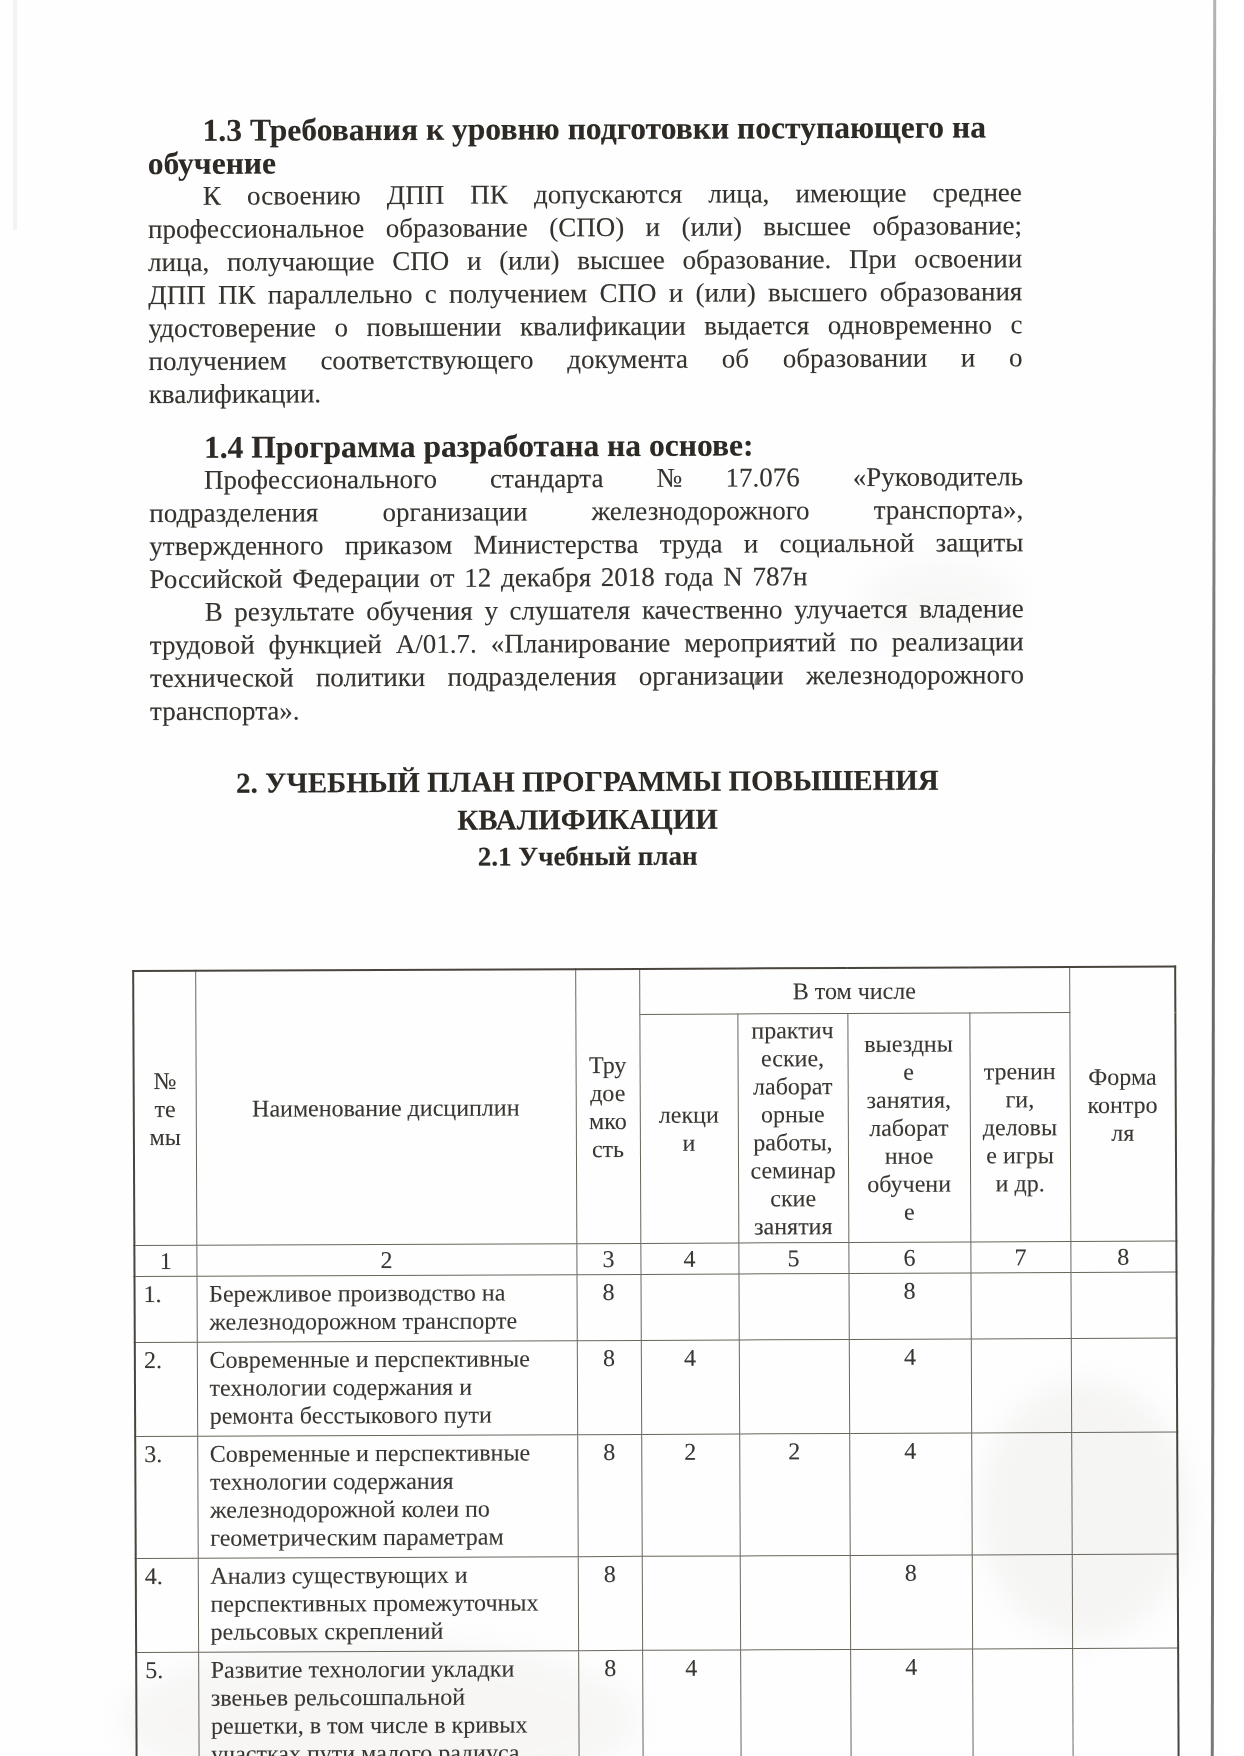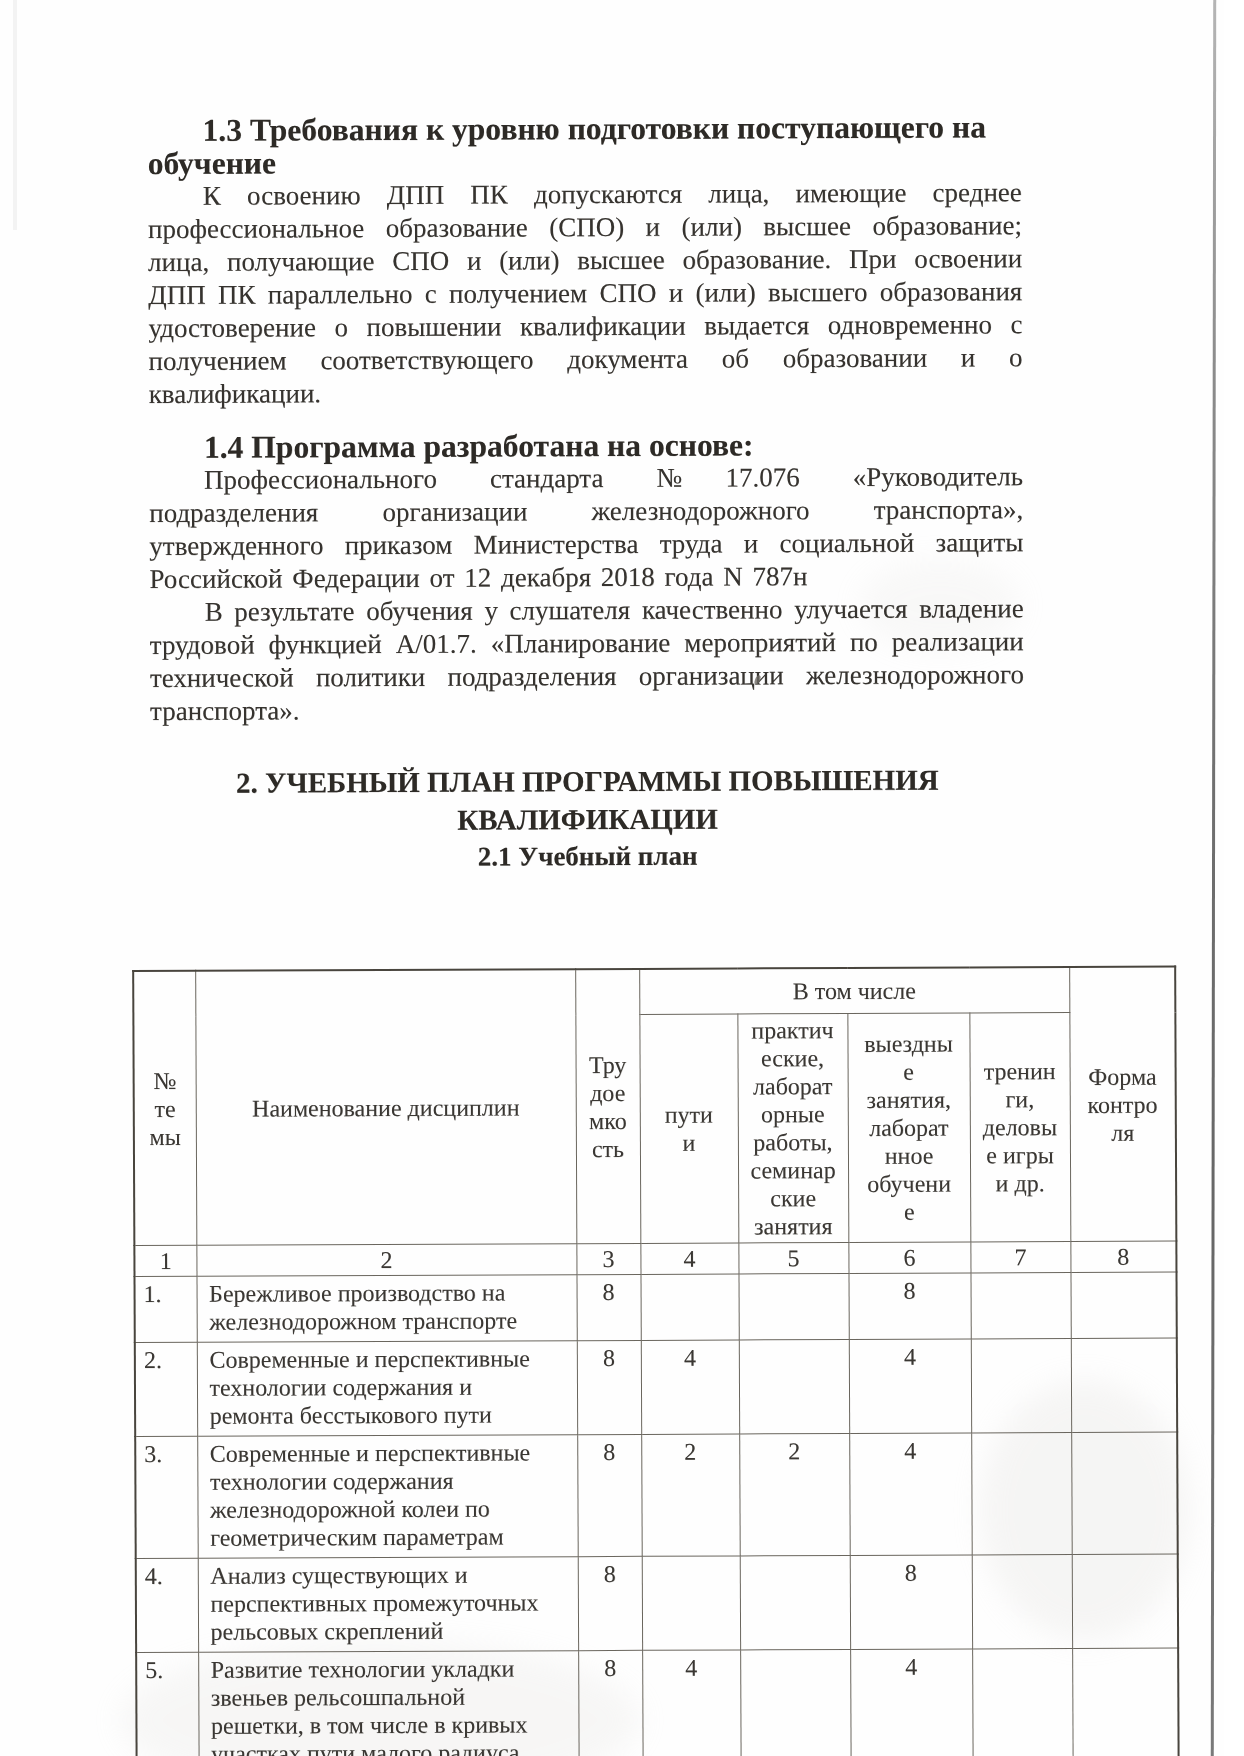--- a/index.html
+++ b/index.html
@@ -130,21 +130,21 @@
           <th rowspan="2">Тру
 дое
 мко
 сть</th>
           <th colspan="4">В том числе</th>
           <th rowspan="2">Форма
 контро
 ля</th>
         </tr>
         <tr>
-          <th>пути
+          <th>лекци
 и</th>
           <th>практич
 еские,
 лаборат
 орные
 работы,
 семинар
 ские
 занятия</th>
           <th>выездны

